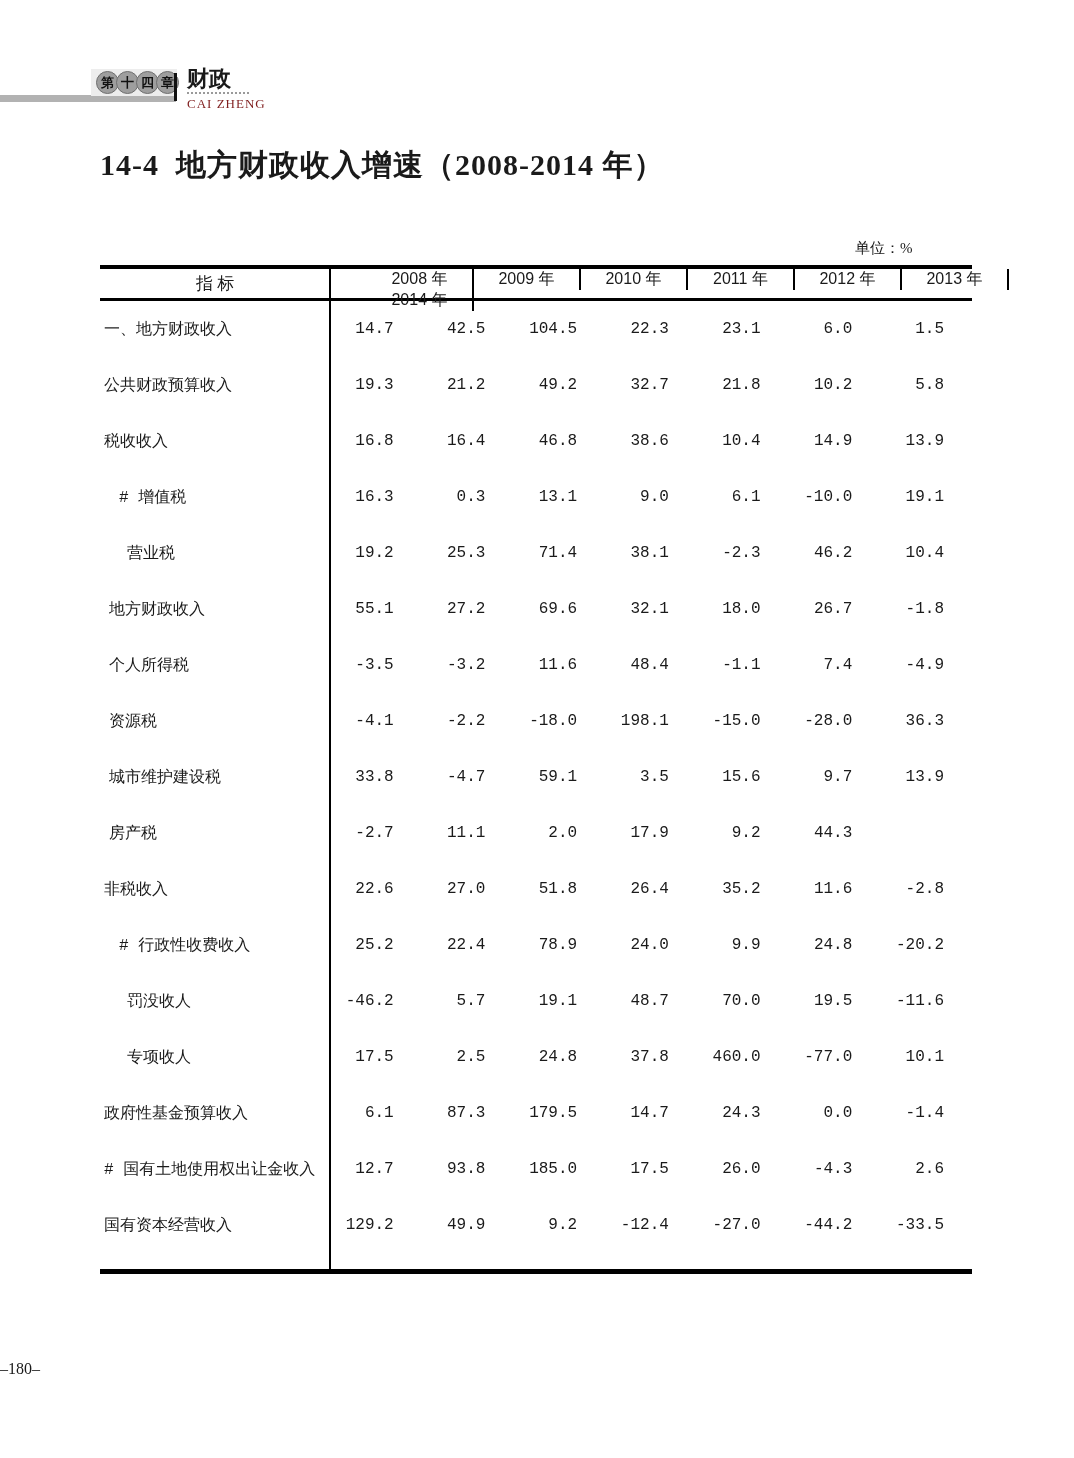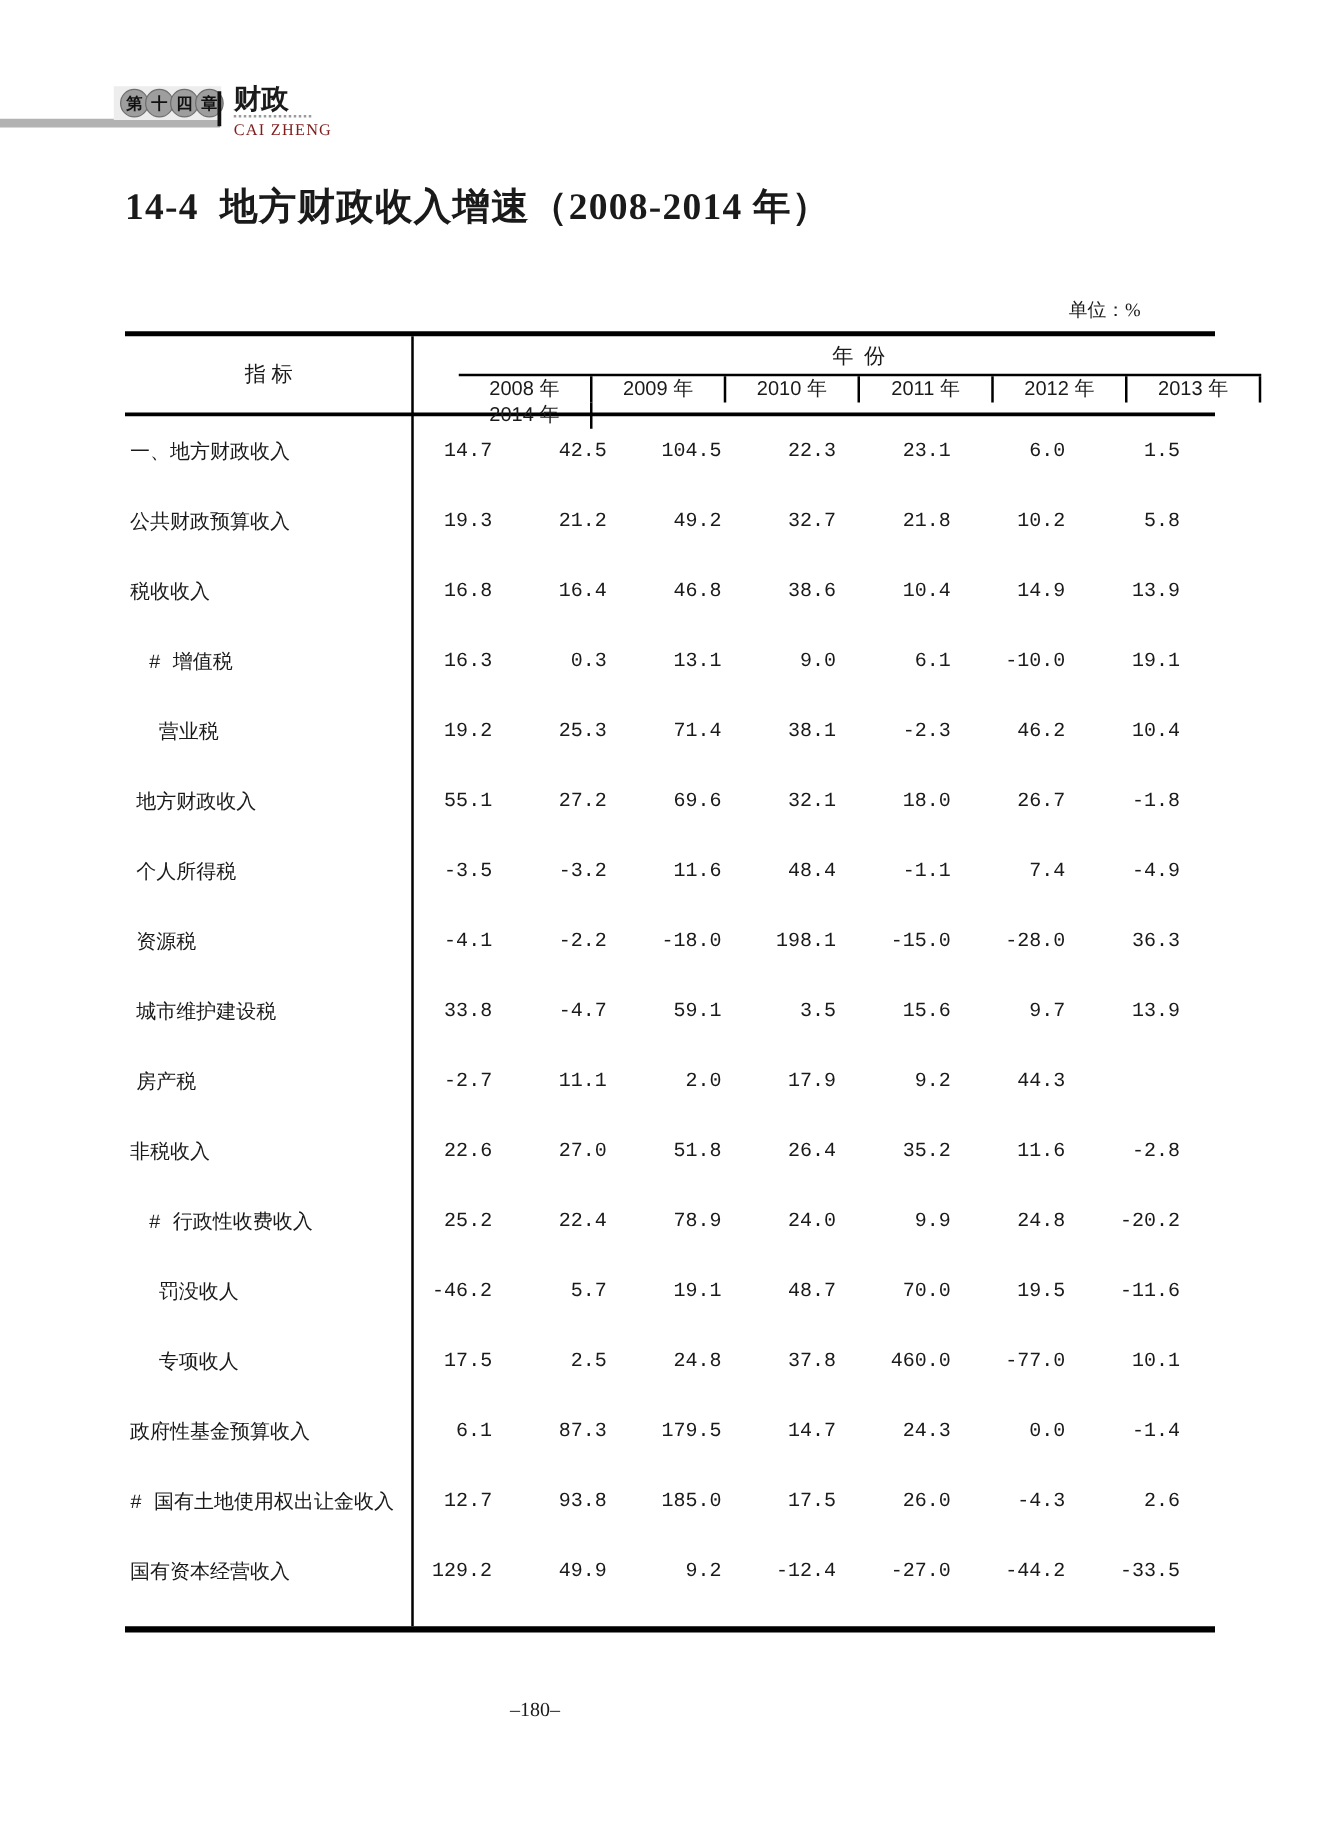--- a/index.html
+++ b/index.html
@@ -39,21 +39,21 @@
              font-family:"Liberation Sans","DejaVu Sans",sans-serif;}
   .tbody{padding-bottom:16px;font-family:Liberation Mono, monospace;}
   .trow{display:grid;grid-template-columns:230px repeat(7,1fr);height:56px;align-items:center;}
   .label-cell{font-size:16px;}
   .indent-0{padding-left:4px;}
   .indent-1{padding-left:9px;}
   .indent-2{padding-left:19px;}
   .indent-3{padding-left:27px;}
   .num-cell{text-align:right;padding-right:28px;font-size:16px;}
 
-  .page-number{position:absolute;left:0;top:1360px;width:856px;text-align:center;font-size:16px;}
+  .page-number{position:absolute;left:0;top:1360px;width:856px;font-size:16px;}
 </style>
 </head>
 <body>
 
 <div class="page">
 
   <div class="ribbon-bar"></div>
   <div class="badge-box"></div>
   <div class="badge">
     <span class="badge-char">第</span>
@@ -67,21 +67,20 @@
   <div class="chapter-subtitle">CAI ZHENG</div>
 
   <div class="doc-title">14-4  地方财政收入增速（2008-2014 年）</div>
   <div class="unit-label">单位：%</div>
 
   <div class="table">
     <div class="vdivider"></div>
     <div class="thead">
       <div class="cell-indicator">指 标</div>
       <div>
-        <div class="year-group-row">年 份</div>
         <div class="year-row" id="year-cells">
             <div class="year-cell">2008 年</div>
             <div class="year-cell">2009 年</div>
             <div class="year-cell">2010 年</div>
             <div class="year-cell">2011 年</div>
             <div class="year-cell">2012 年</div>
             <div class="year-cell">2013 年</div>
             <div class="year-cell">2014 年</div>
           </div>
       </div>

